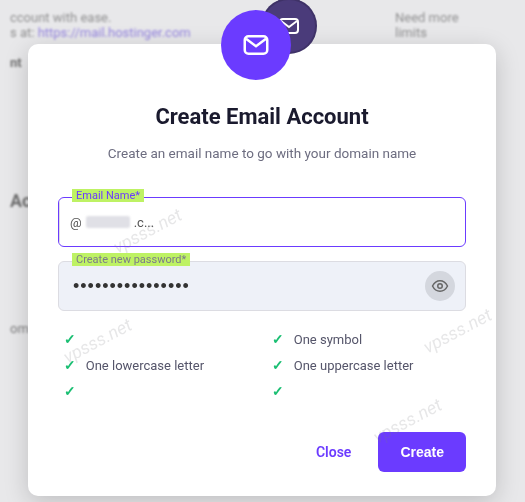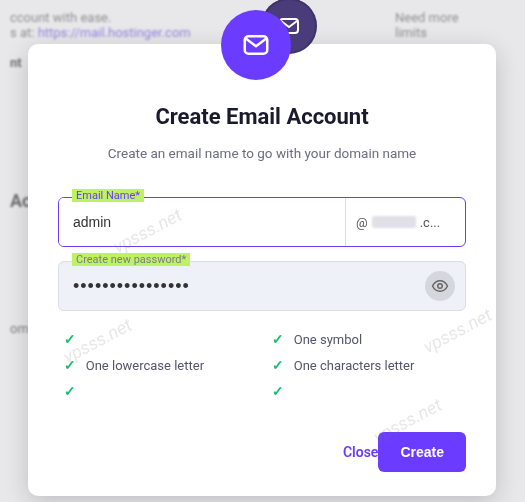--- a/index.html
+++ b/index.html
@@ -21,21 +21,21 @@
 .email-row{display:flex;border:1.5px solid #6b3bff;border-radius:6px;height:50px;overflow:hidden}
 .email-input{flex:1;border:none;padding:0 14px;font-size:14px;color:#333;outline:none}
 .domain-box{width:120px;border-left:1px solid #dcdce2;display:flex;align-items:center;padding:0 10px;font-size:13px;color:#555;gap:4px}
 .domain-blur{background:#e0e0e6;width:44px;height:12px;border-radius:2px;filter:blur(1px)}
 .pwd-row{display:flex;align-items:center;background:#eef1f8;border:1px solid #dcdce2;border-radius:6px;height:50px;padding:0 10px 0 14px}
 .pwd-input{flex:1;border:none;background:transparent;font-size:18px;letter-spacing:1px;outline:none;color:#333}
 .eye-btn{width:30px;height:30px;border-radius:50%;background:#d4d7de;display:flex;align-items:center;justify-content:center;cursor:pointer}
 .reqs{display:grid;grid-template-columns:1fr 1fr;gap:10px 20px;margin-top:20px;padding:0 6px}
 .req{display:flex;align-items:center;gap:10px;font-size:13px;color:#55556a}
 .check{color:#1bbf73;font-weight:700;font-size:14px}
-.actions{position:absolute;right:30px;bottom:24px;display:flex;gap:0;align-items:center}
+.actions{position:absolute;right:30px;bottom:24px;display:flex;gap:27px;align-items:center}
 .close-btn{color:#6b3bff;font-weight:600;font-size:14px;cursor:pointer}
 .create-btn{background:#6b3bff;color:#fff;border:none;border-radius:6px;padding:12px 22px;font-size:14px;font-weight:600;cursor:pointer}
 .wm{position:absolute;color:rgba(120,120,130,.18);font-size:18px;transform:rotate(-28deg);pointer-events:none;font-style:italic}
 </style>
 </head>
 <body>
 
 <div class="bg">
   <div class="left">
     <span>ccount with ease.</span><br>
@@ -65,21 +65,20 @@
         </svg>
     </div>
   </div>
 
   <h2 class="title">Create Email Account</h2>
   <p class="sub">Create an email name to go with your domain name</p>
 
   <div class="field-wrap">
     <span class="field-label">Email Name*</span>
     <div class="email-row">
-      <input class="email-input" value="admin" style="">
       <div class="domain-box">
         <span>@</span>
         <span class="domain-blur"></span>
         <span>.c...</span>
       </div>
     </div>
   </div>
 
   <div class="field-wrap">
     <span class="field-label gray">Create new password*</span>
@@ -101,21 +100,21 @@
     <div class="req">
         <span class="check">✓</span>
         <span>One symbol</span>
       </div>
     <div class="req">
         <span class="check">✓</span>
         <span>One lowercase letter</span>
       </div>
     <div class="req">
         <span class="check">✓</span>
-        <span>One characters letter</span>
+        <span>One uppercase letter</span>
       </div>
     <div class="req">
         <span class="check">✓</span>
       </div>
     <div class="req">
         <span class="check">✓</span>
       </div>
   </div>
 
   <div class="actions">

